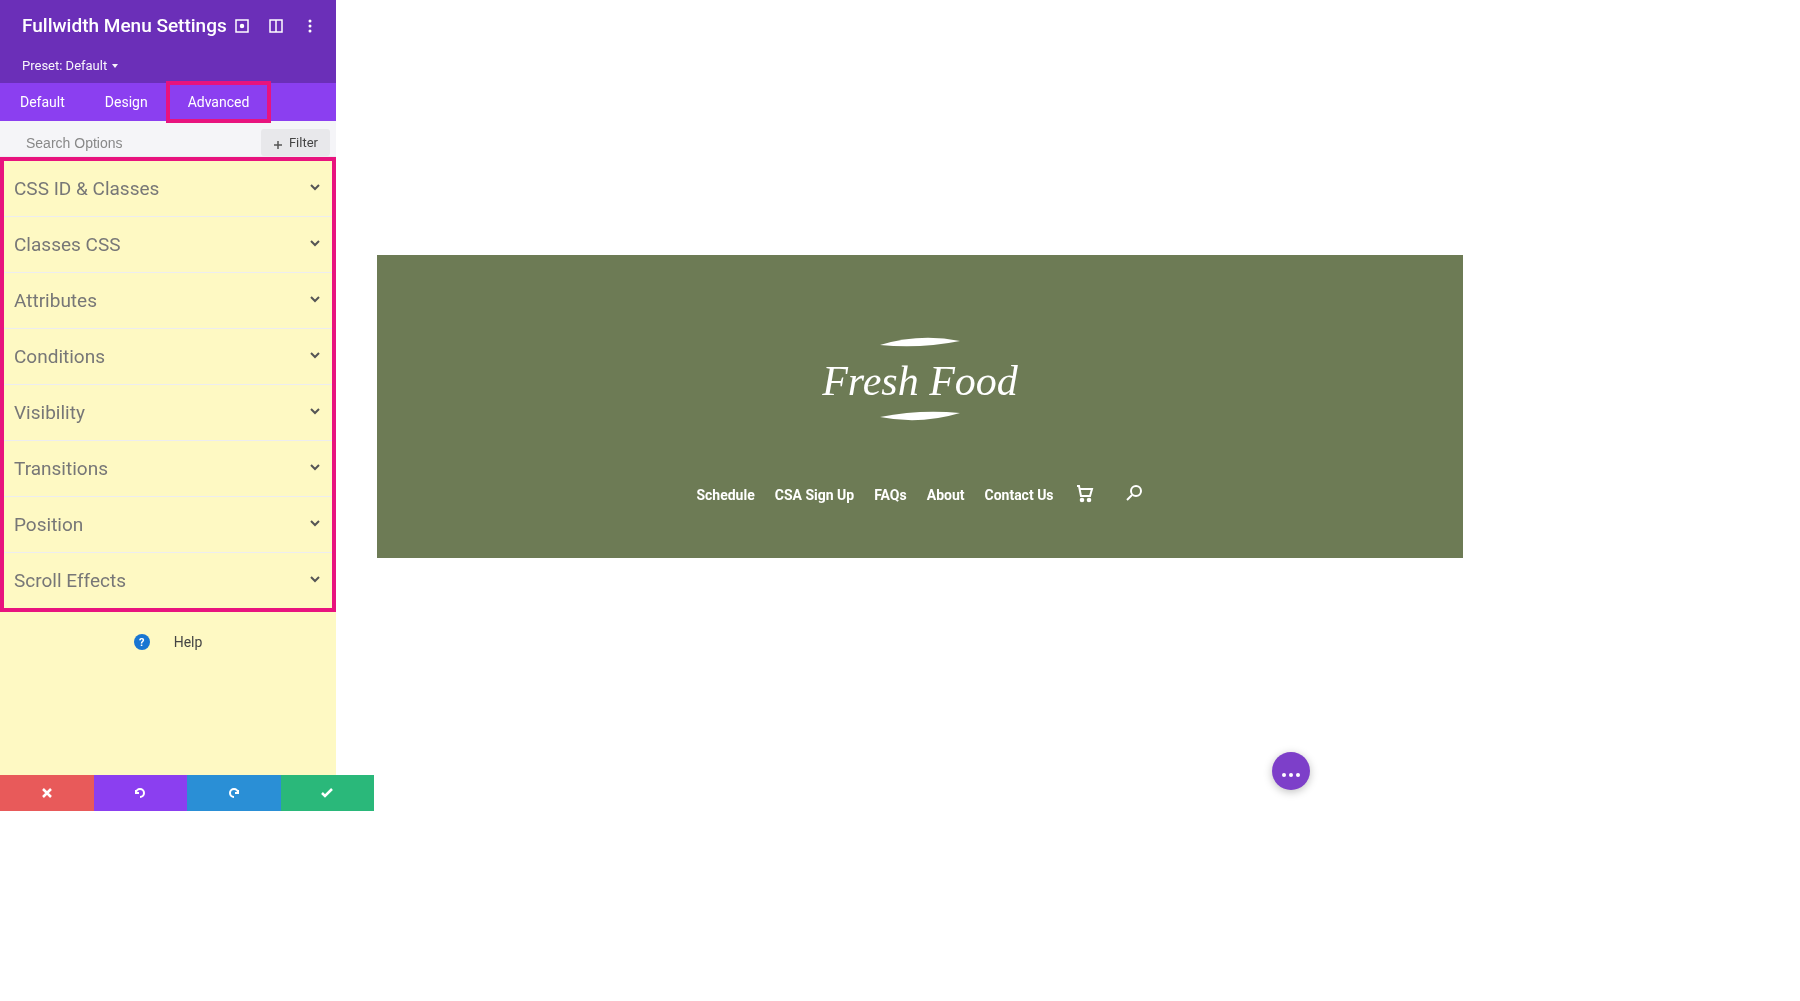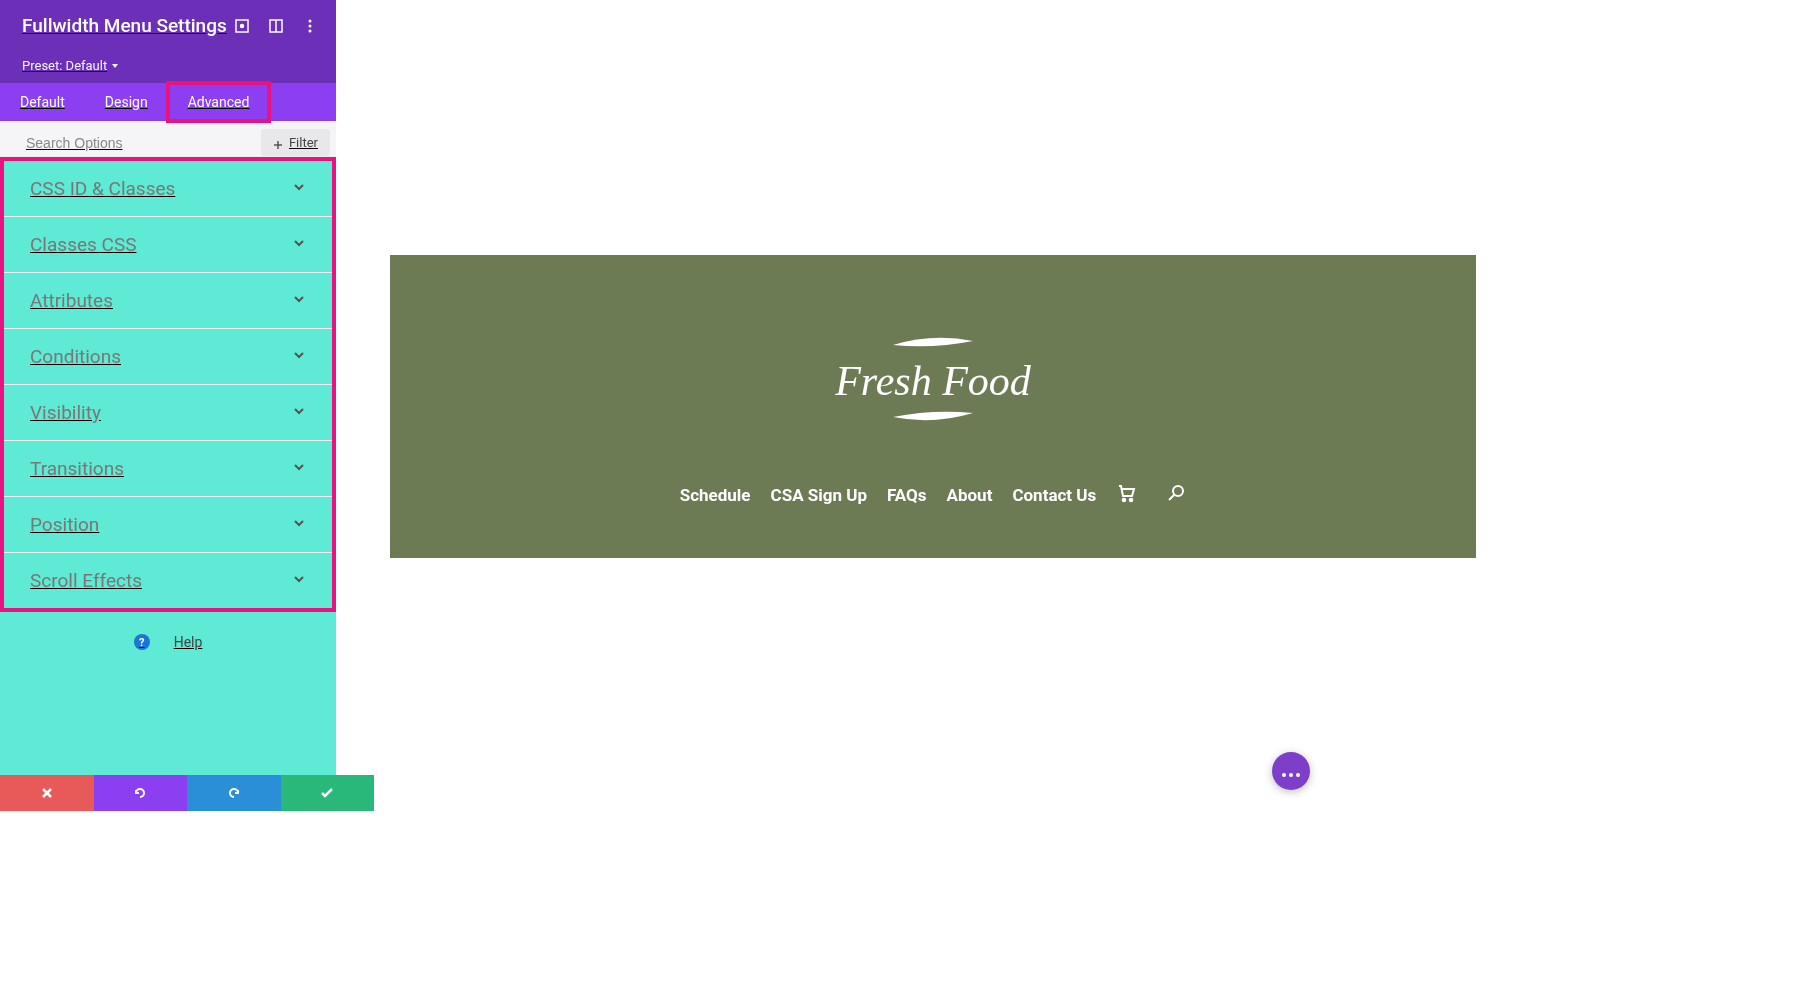--- a/index.html
+++ b/index.html
@@ -1,62 +1,62 @@
 <!DOCTYPE html>
 <html><head>
 <meta charset="utf-8">
 <style>
 * { margin: 0; padding: 0; box-sizing: border-box; }
 body { font-family: -apple-system, BlinkMacSystemFont, "Segoe UI", Roboto, sans-serif; width: 1800px; height: 1001px; background: #fff; position: relative; overflow: hidden; }
 
-.sidebar { position: absolute; left: 0; top: 0; width: 336px; height: 811px; background: #5eead4; display: flex; flex-direction: column; text-decoration: underline; }
+.sidebar { position: absolute; left: 0; top: 0; width: 336px; height: 811px; background: #fef9c3; display: flex; flex-direction: column; }
 
 .header { background: #6b2fb8; color: #fff; padding: 14px 18px 10px 22px; }
 .header-top { display: flex; align-items: center; justify-content: space-between; }
 .header-title { font-size: 19px; font-weight: 500; }
 .header-icons { display: flex; gap: 18px; align-items: center; }
 .header-icon { width: 16px; height: 16px; cursor: pointer; }
 .preset { font-size: 13px; margin-top: 21px; display: flex; align-items: center; gap: 4px; cursor: pointer; opacity: 0.95; }
 
 .tabs { background: #8b3ff0; display: flex; }
 .tab { padding: 11px 20px; color: #fff; font-size: 14px; cursor: pointer; position: relative; }
 .tab.active-highlight { outline: 4px solid #e8137e; outline-offset: -2px; }
 
 .search-row { display: flex; align-items: center; padding: 8px 6px 0 26px; background: #f5f5f8; border-bottom: 1px solid #ededf0; }
 .search-input { flex: 1; border: none; background: transparent; font-size: 14px; color: #666; outline: none; }
 .search-input::placeholder { color: #888; }
 .filter-btn { display: flex; align-items: flex-end; gap: 6px; padding: 6px 12px; background: #e8e8eb; border-radius: 3px; font-size: 13px; color: #444; cursor: pointer; }
 
 .options-wrap { border: 4px solid #e8137e; border-top-width: 4px; }
-.option-row { display: flex; align-items: center; justify-content: space-between; padding: 16px 26px; border-bottom: 1px solid #ededf0; cursor: pointer; gap: 20px; }
+.option-row { display: flex; align-items: center; justify-content: space-between; padding: 16px 10px; border-bottom: 1px solid #ededf0; cursor: pointer; gap: 20px; }
 .option-row:last-child { border-bottom: none; }
 .option-label { font-size: 19px; color: #777; font-weight: 400; }
 .chevron { color: #555; font-size: 14px; }
 
 .help-row { display: flex; align-items: center; justify-content: center; gap: 8px; padding: 22px 0; }
 .help-icon { width: 16px; height: 16px; background: #1976d2; border-radius: 50%; color: #fff; font-size: 11px; font-weight: bold; display: flex; align-items: center; justify-content: center; }
 .help-label { font-size: 14px; color: #444; padding-left: 16px; }
 
 .bottom-bar { position: absolute; left: 0; top: 775px; width: 374px; height: 36px; display: flex; }
 .bottom-btn { flex: 1; display: flex; align-items: center; justify-content: center; color: #fff; cursor: pointer; }
 .bottom-btn.close { background: #e85a5a; }
 .bottom-btn.undo { background: #8b3ff0; }
 .bottom-btn.redo { background: #2a8fd6; }
 .bottom-btn.save { background: #2ab87a; }
 
 .preview { position: absolute; left: 374px; top: 0; right: 0; bottom: 0; background: #fff; }
-.hero { position: absolute; left: 16px; top: 255px; width: 1086px; height: 303px; background: #6d7b55; display: flex; flex-direction: column; align-items: center; justify-content: center; gap: 28px; }
+.hero { position: absolute; left: 3px; top: 255px; width: 1086px; height: 303px; background: #6d7b55; display: flex; flex-direction: column; align-items: center; justify-content: center; gap: 28px; }
 .logo { display: flex; flex-direction: column; align-items: center; color: #fff; }
 .logo-top { font-size: 10px; letter-spacing: 3px; }
 .logo-leaf-top { margin: 4px 0; }
 .logo-main { font-family: "Brush Script MT", cursive; font-size: 42px; font-style: italic; font-weight: 500; }
 .logo-leaf-bottom { margin: 4px 0; }
 .logo-bottom { font-size: 10px; letter-spacing: 3px; }
 .nav { display: flex; align-items: center; gap: 20px; }
-.nav-item { color: #fff; font-size: 17px; font-weight: 700; cursor: pointer; }
+.nav-item { color: #fff; font-size: 14px; font-weight: 700; cursor: pointer; }
 .nav-icon { color: #fff; cursor: pointer; }
 
 .fab { position: absolute; left: 898px; top: 752px; width: 38px; height: 38px; border-radius: 50%; background: #7d3fc9; display: flex; align-items: center; justify-content: center; cursor: pointer; box-shadow: 0 2px 8px rgba(0,0,0,0.25); }
 .fab-dots { color: #fff; font-size: 18px; letter-spacing: 2px; }
 </style>
 </head>
 <body>
 
 <div class="sidebar">
   <div class="header">

